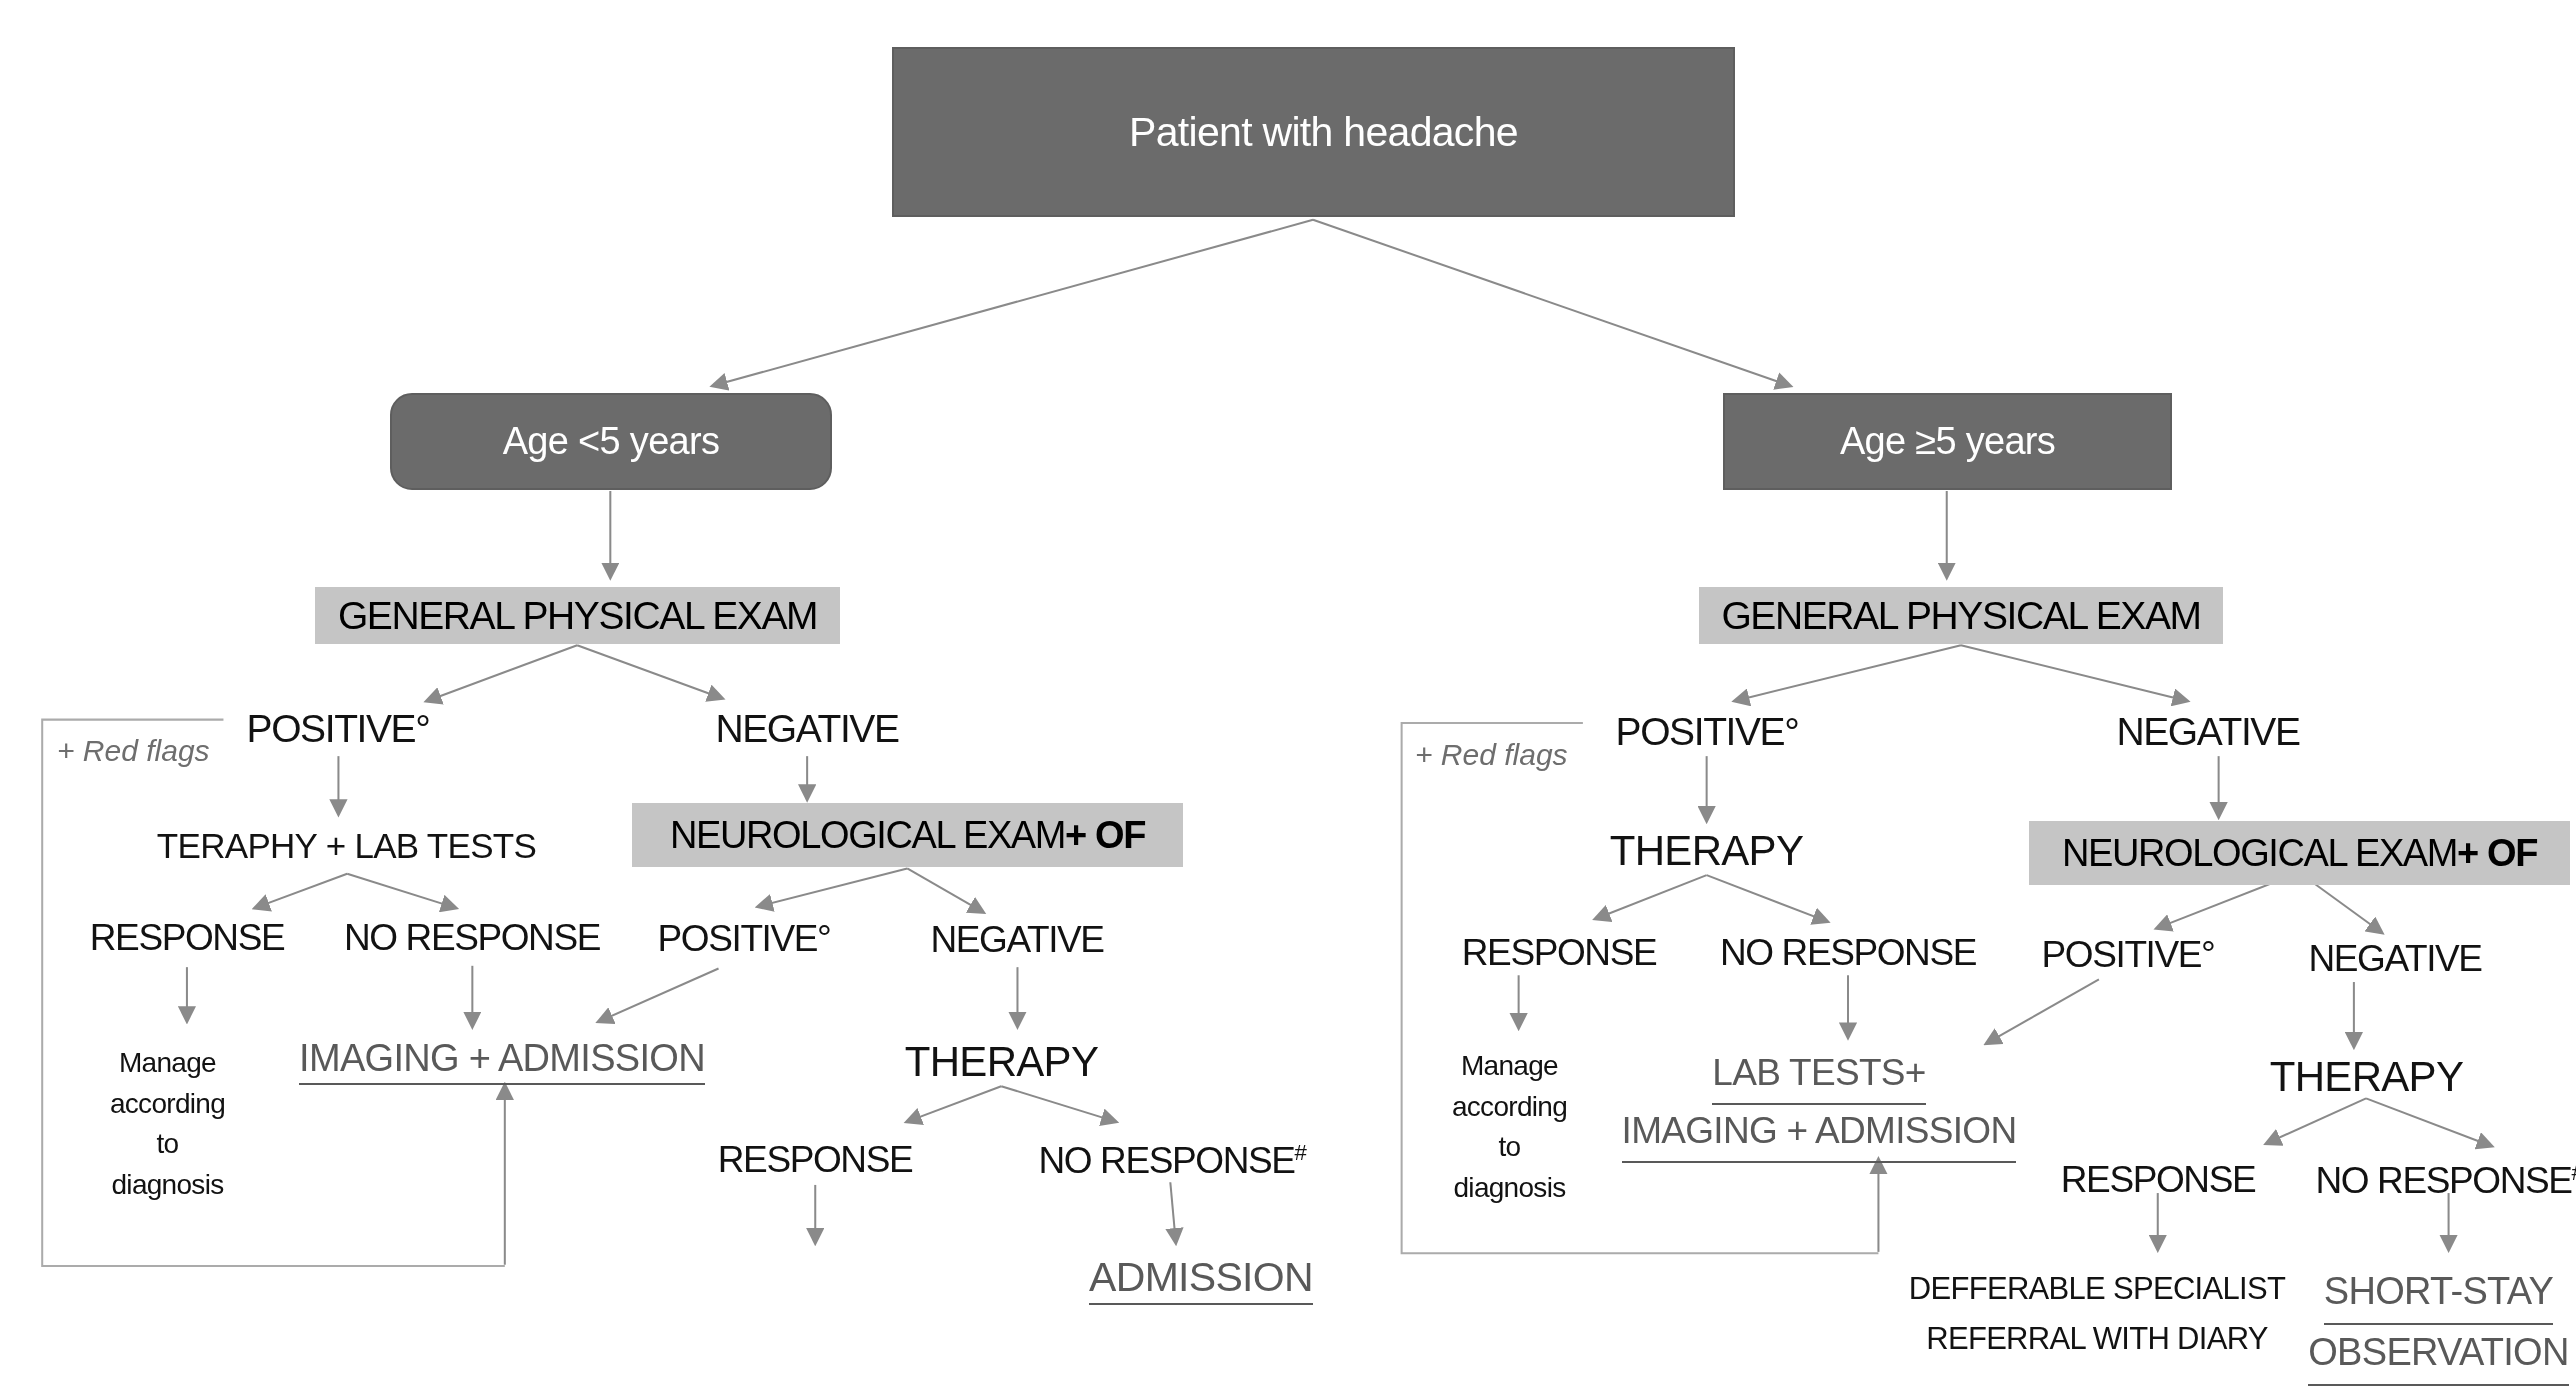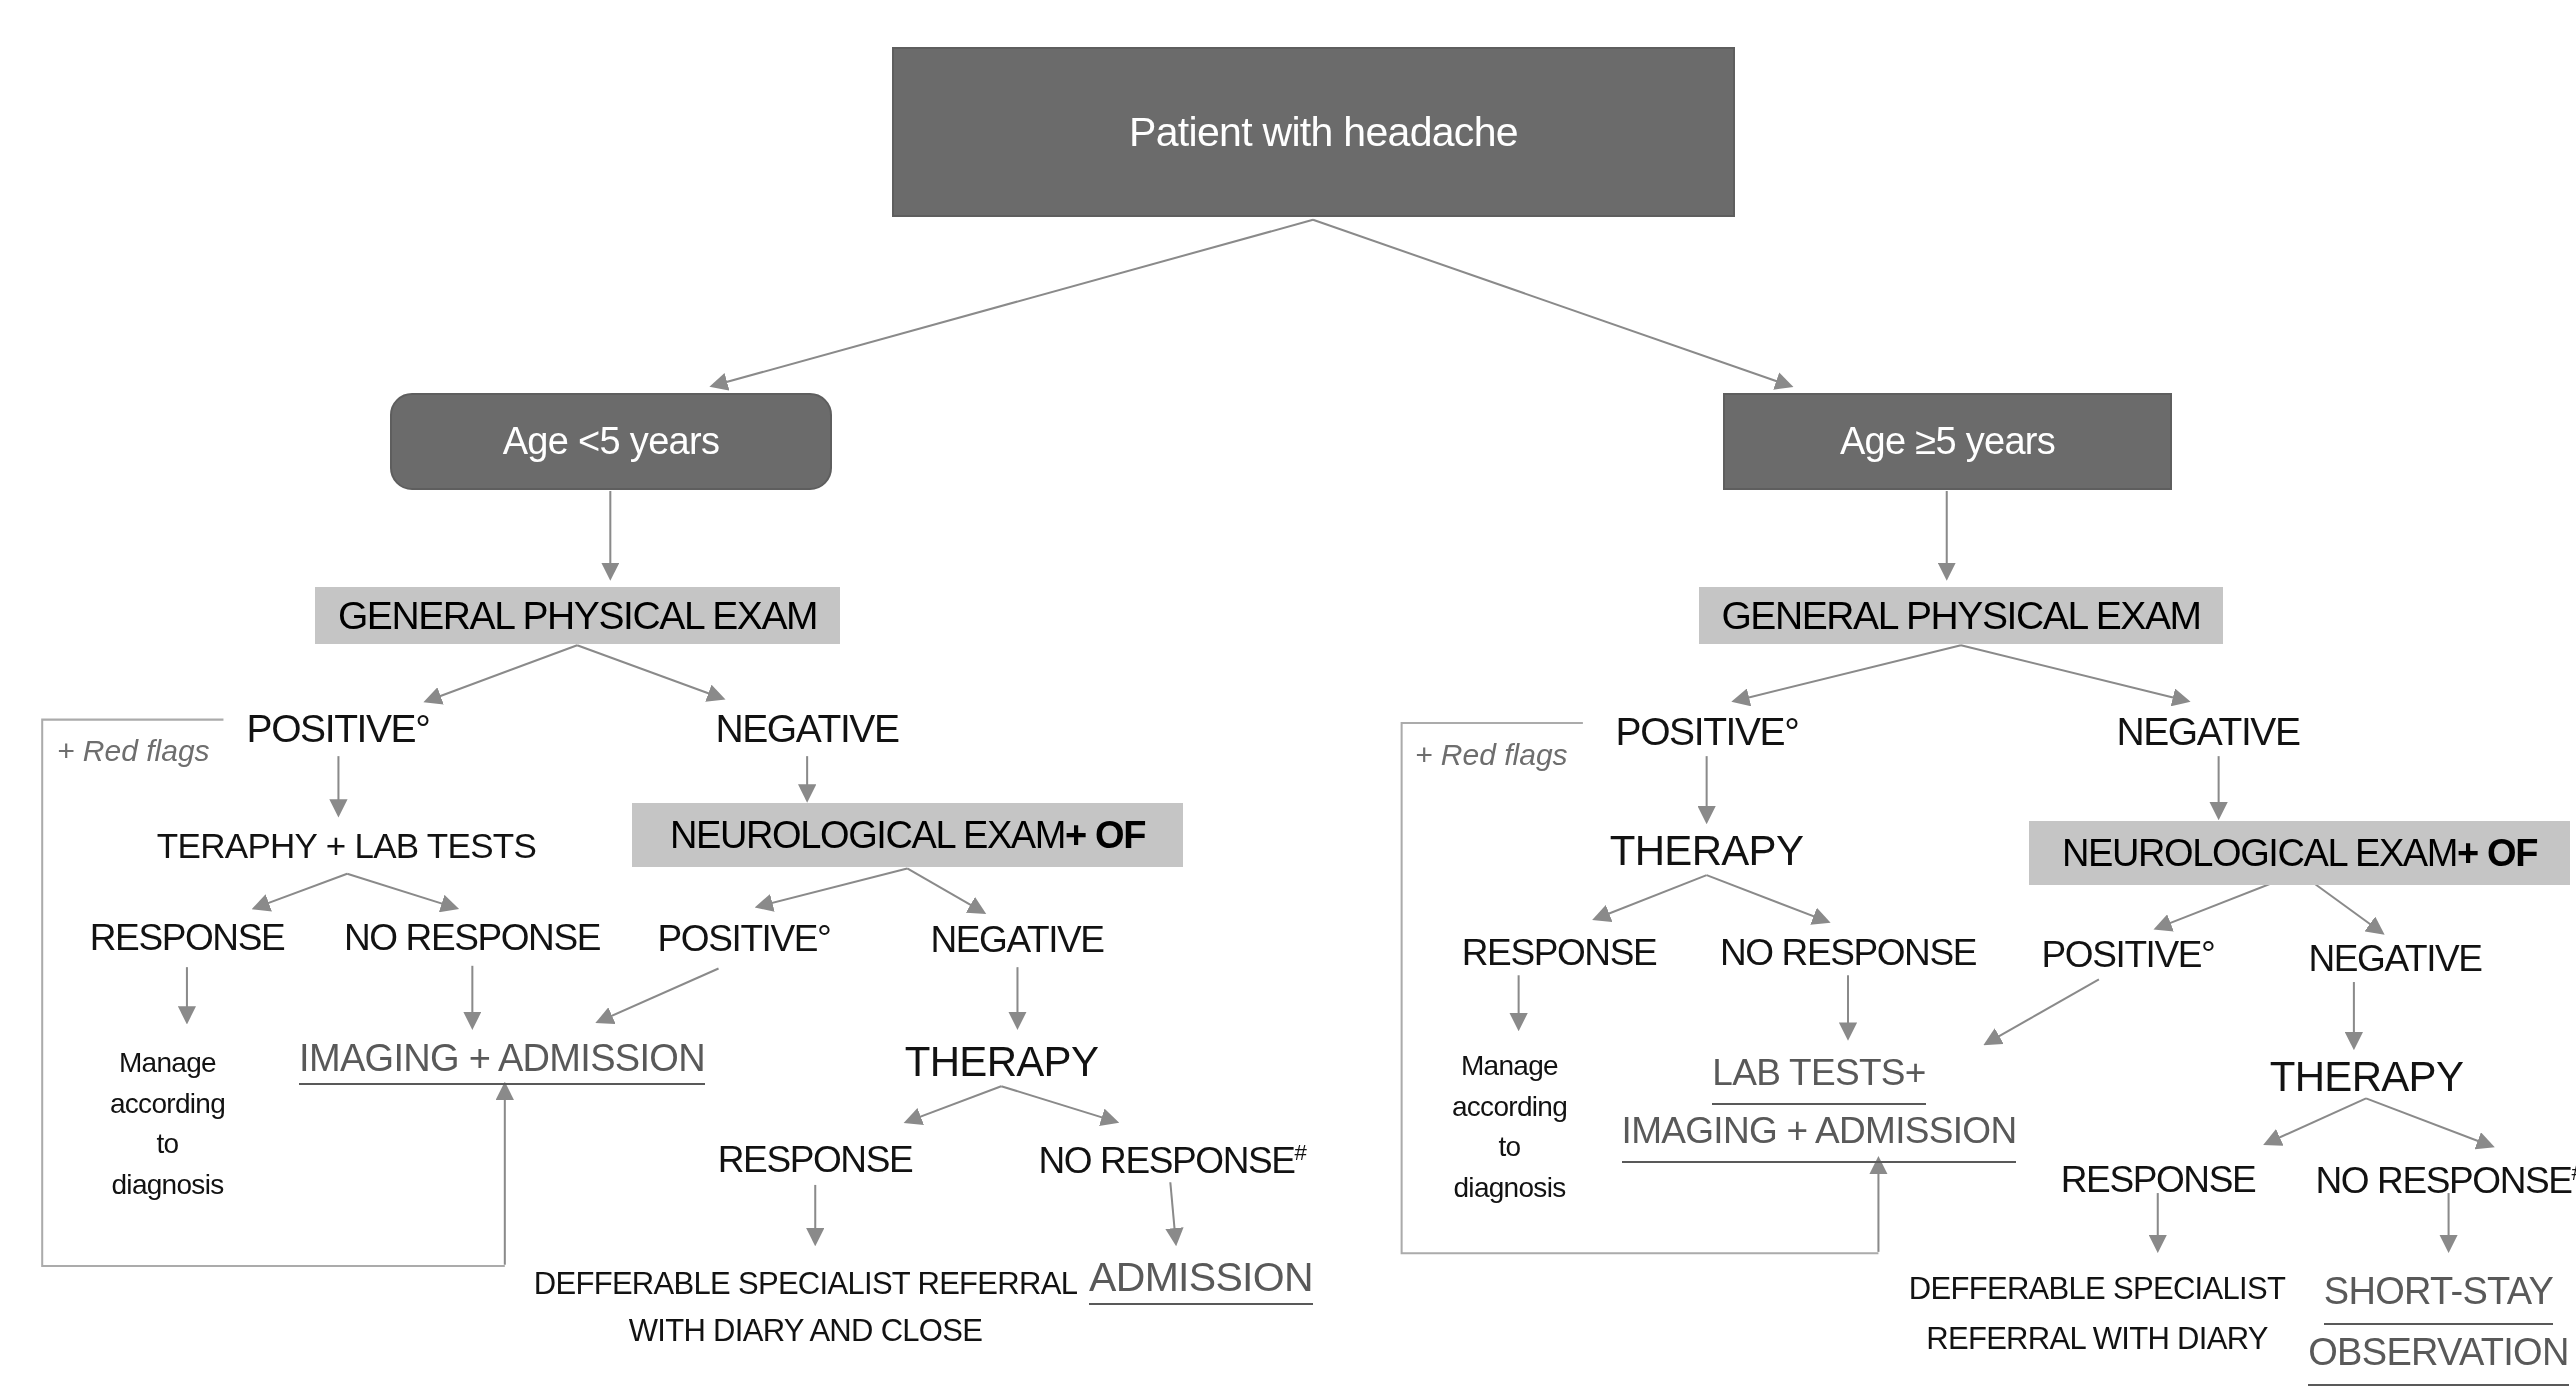--- a/index.html
+++ b/index.html
@@ -171,25 +171,20 @@
 
   <div class="lbl cat" style="left:700px;top:1141px;width:230px;font-size:37px;">RESPONSE</div>
   <div class="lbl cat" style="left:1023px;top:1141px;width:298px;font-size:37px;">
     <span>NO RESPONSE</span><sup>#</sup>
   </div>
   <div class="lbl cat" style="left:2043px;top:1161px;width:230px;font-size:37px;">RESPONSE</div>
   <div class="lbl cat" style="left:2300px;top:1161px;width:298px;font-size:37px;">
     <span>NO RESPONSE</span><sup>#</sup>
   </div>
 
-  <div class="lbl boldlbl stack" style="left:528px;top:1261px;width:555px;font-size:31px;white-space:normal;line-height:1.5;">
-    <span>DEFFERABLE SPECIALIST REFERRAL</span><br>
-    <span>WITH DIARY AND CLOSE</span><br>
-    
-  </div>
   <div class="lbl gray" style="left:1086px;top:1256px;width:230px;font-size:41px;">
     <span class="u">ADMISSION</span>
   </div>
 
   <div class="lbl gray stack" style="left:2300px;top:1264px;width:277px;font-size:38px;line-height:1.45;">
     <span class="u">SHORT-STAY</span><br>
     <span class="u">OBSERVATION</span>
   </div>
   <div class="lbl boldlbl stack" style="left:1860px;top:1264px;width:474px;font-size:31px;white-space:normal;line-height:1.6;">
     <span>DEFFERABLE SPECIALIST</span><br>

